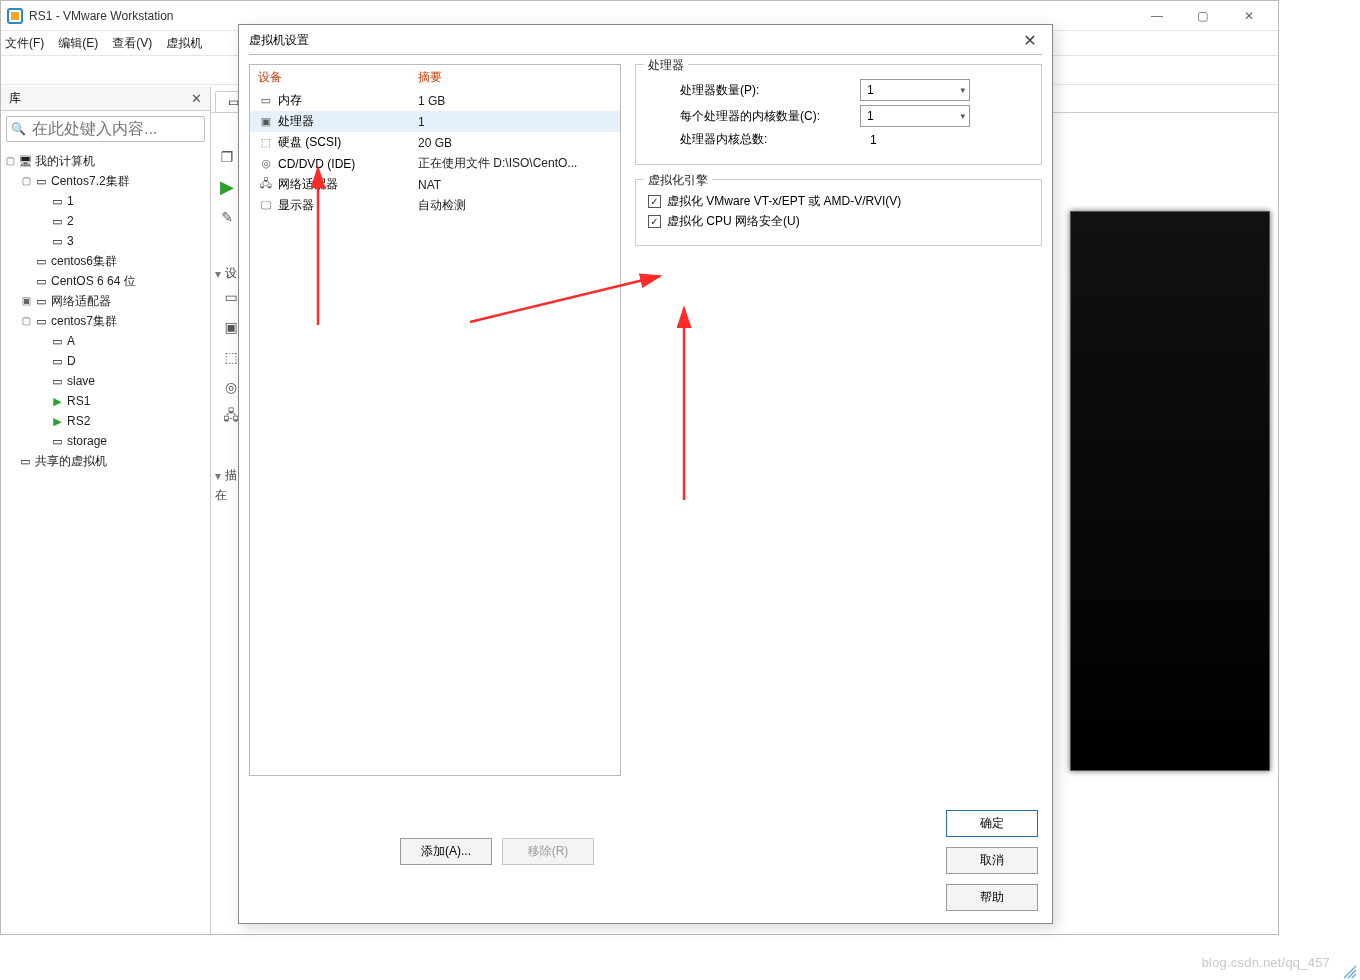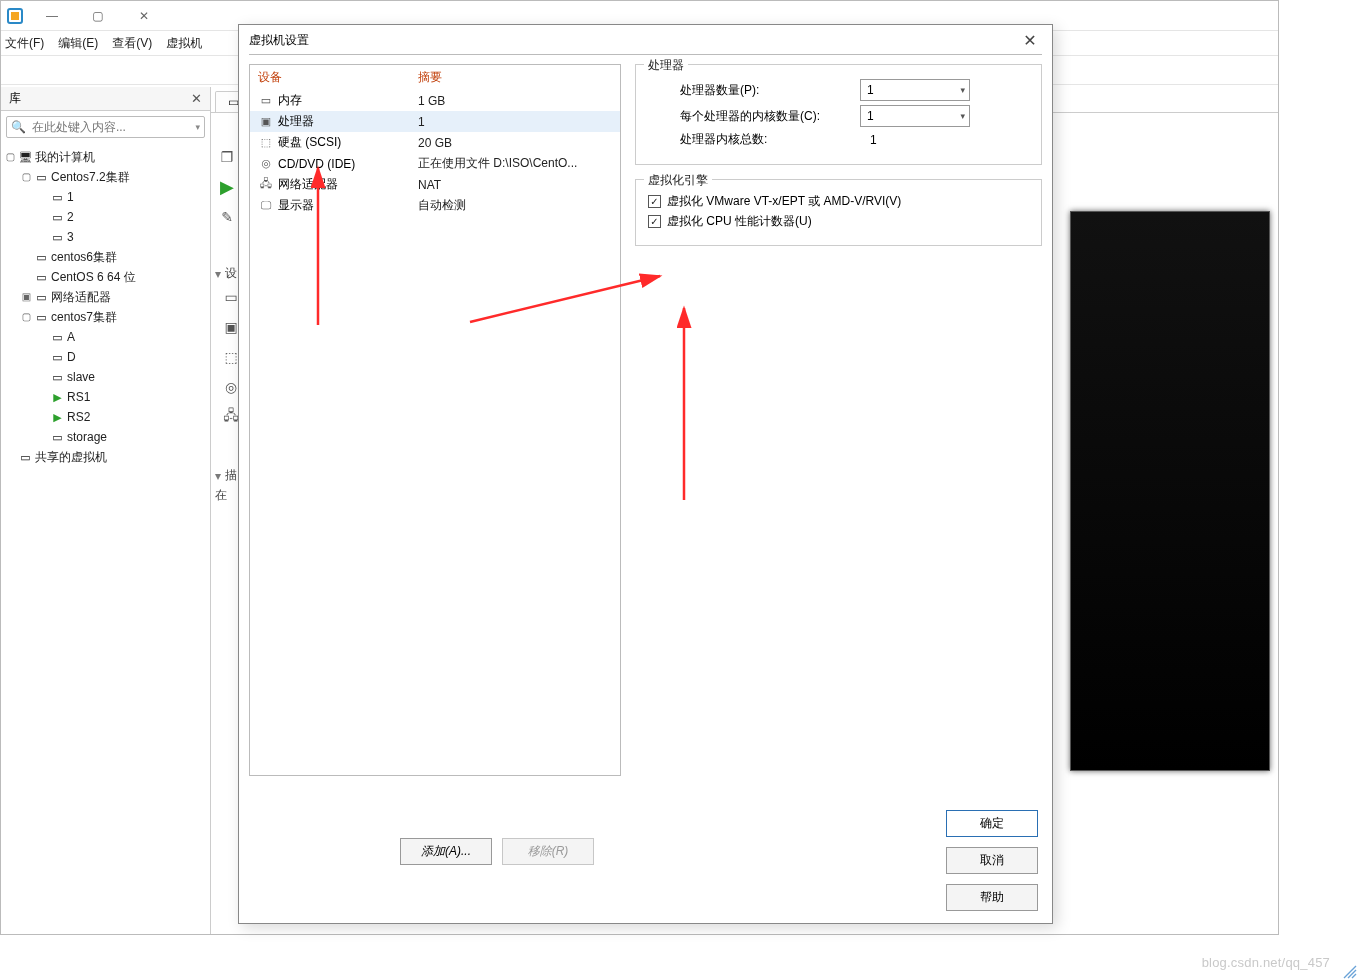--- a/index.html
+++ b/index.html
@@ -16,21 +16,21 @@
   .menubar { height:24px; display:flex; align-items:center; padding:0 4px; gap:14px; color:#222; }
 
   .toolbar { height:30px; border-top:1px solid #e5e5e5; border-bottom:1px solid #e5e5e5; display:flex; align-items:center; }
 
   .body-area { position:absolute; top:86px; left:0; right:0; bottom:0; display:flex; }
   .sidebar { width:210px; border-right:1px solid #ccc; display:flex; flex-direction:column; }
   .sidebar-header { height:24px; border-bottom:1px solid #ccc; background:#f6f6f6; display:flex; align-items:center; padding:0 8px; justify-content:space-between; }
   .sidebar-close { font-size:13px; color:#555; }
   .search-wrap { padding:5px; }
   .search { display:flex; align-items:center; border:1px solid #bbb; border-radius:2px; padding:2px 4px; color:#888; gap:4px; }
-  .search input { border:0; outline:none; flex:1; font-size:12px; color:#333; background:transparent; }
+  .search input { border:0; outline:none; flex:1; font-size:16px; color:#333; background:transparent; }
   .tree { padding:4px 2px; line-height:20px; color:#222; }
   .tree-row { display:flex; align-items:center; gap:2px; white-space:nowrap; }
   .twisty { width:11px; text-align:center; color:#666; font-size:10px; }
   .node-icon { width:15px; height:14px; display:inline-flex; align-items:center; justify-content:center; font-size:11px; }
   .indent0 { padding-left:2px; } .indent1 { padding-left:18px; } .indent2 { padding-left:34px; }
 
   .content-pane { flex:1; position:relative; background:#fff; }
   .tab-row { height:26px; border-bottom:1px solid #ccc; display:flex; align-items:flex-end; padding-left:4px; }
   .tab { border:1px solid #ccc; border-bottom:none; padding:3px 12px; background:#fdfdfd; border-radius:2px 2px 0 0; display:flex; align-items:center; gap:4px; }
   .vertical-icons { position:absolute; left:6px; top:60px; display:flex; flex-direction:column; gap:10px; }
@@ -64,21 +64,21 @@
 
   .hw-right { flex:1; }
   .fieldset { border:1px solid #ccc; padding:10px 12px 12px; margin-bottom:14px; position:relative; }
   .fieldset-legend { position:absolute; top:-8px; left:8px; background:#fff; padding:0 4px; color:#222; }
   .fs-row { display:flex; align-items:center; margin:4px 0; }
   .fs-row label { width:180px;margin-left:32px; }
   .fs-row .val { width:120px; }
   .combo { border:1px solid #999; height:22px; display:flex; align-items:center; justify-content:space-between; padding:0 4px 0 6px; width:110px; background:#fff; }
   .combo .arr { font-size:9px; color:#555; }
 
-  .add-remove { display:flex; gap:10px; justify-content:center; margin-top:10px;font-style:italic; }
+  .add-remove { display:flex; gap:10px; justify-content:center; margin-top:10px; }
   .dlg-btn { border:1px solid #999; background:#f4f4f4; padding:4px 20px; min-width:92px; text-align:center; }
   .dlg-btn.disabled { color:#9a9a9a; border-color:#c7c7c7; }
   .dlg-footer { position:absolute; right:14px; bottom:12px; display:flex; gap:10px;flex-direction:column; }
   .dlg-btn.primary { border:1px solid #2a6fb3; background:#fff; }
 
   .chk-row { display:flex; align-items:center; gap:6px; margin:3px 0; }
   .chk { width:13px; height:13px; border:1px solid #555; display:inline-flex; align-items:center; justify-content:center; font-size:10px; color:#222; }
 
   
   .anno { position:absolute; pointer-events:none; }
@@ -87,20 +87,21 @@
 <body>
 
 <div class="main-window">
   <div class="titlebar">
     <span class="title-icon">
       <svg viewBox="0 0 16 16">
           <rect x="1" y="1" width="14" height="14" rx="2" fill="#fff" stroke="#2a89c7" stroke-width="2"></rect>
           <rect x="4" y="4" width="8" height="8" fill="#f5a623"></rect>
         </svg>
     </span>
+    <span class="title-text">RS1 - VMware Workstation</span>
     <div class="win-btns">
       <div class="win-btn">—</div>
       <div class="win-btn">▢</div>
       <div class="win-btn">✕</div>
     </div>
   </div>
 
   <div class="menubar">
     <span>文件(F)</span>
     <span>编辑(E)</span>
@@ -327,21 +328,21 @@
       </div>
 
       <div class="fieldset">
         <span class="fieldset-legend">虚拟化引擎</span>
         <div class="chk-row">
           <span class="chk">✓</span>
           <span>虚拟化 VMware VT-x/EPT 或 AMD-V/RVI(V)</span>
         </div>
         <div class="chk-row">
           <span class="chk">✓</span>
-          <span>虚拟化 CPU 性能计数器(U)</span>
+          <span>虚拟化 CPU 网络安全(U)</span>
         </div>
       </div>
     </div>
   </div>
 
   <div class="add-remove" style="position:absolute; left:72px; bottom:58px; width:372px;">
     <div class="dlg-btn">添加(A)...</div>
     <div class="dlg-btn disabled">移除(R)</div>
   </div>
 

